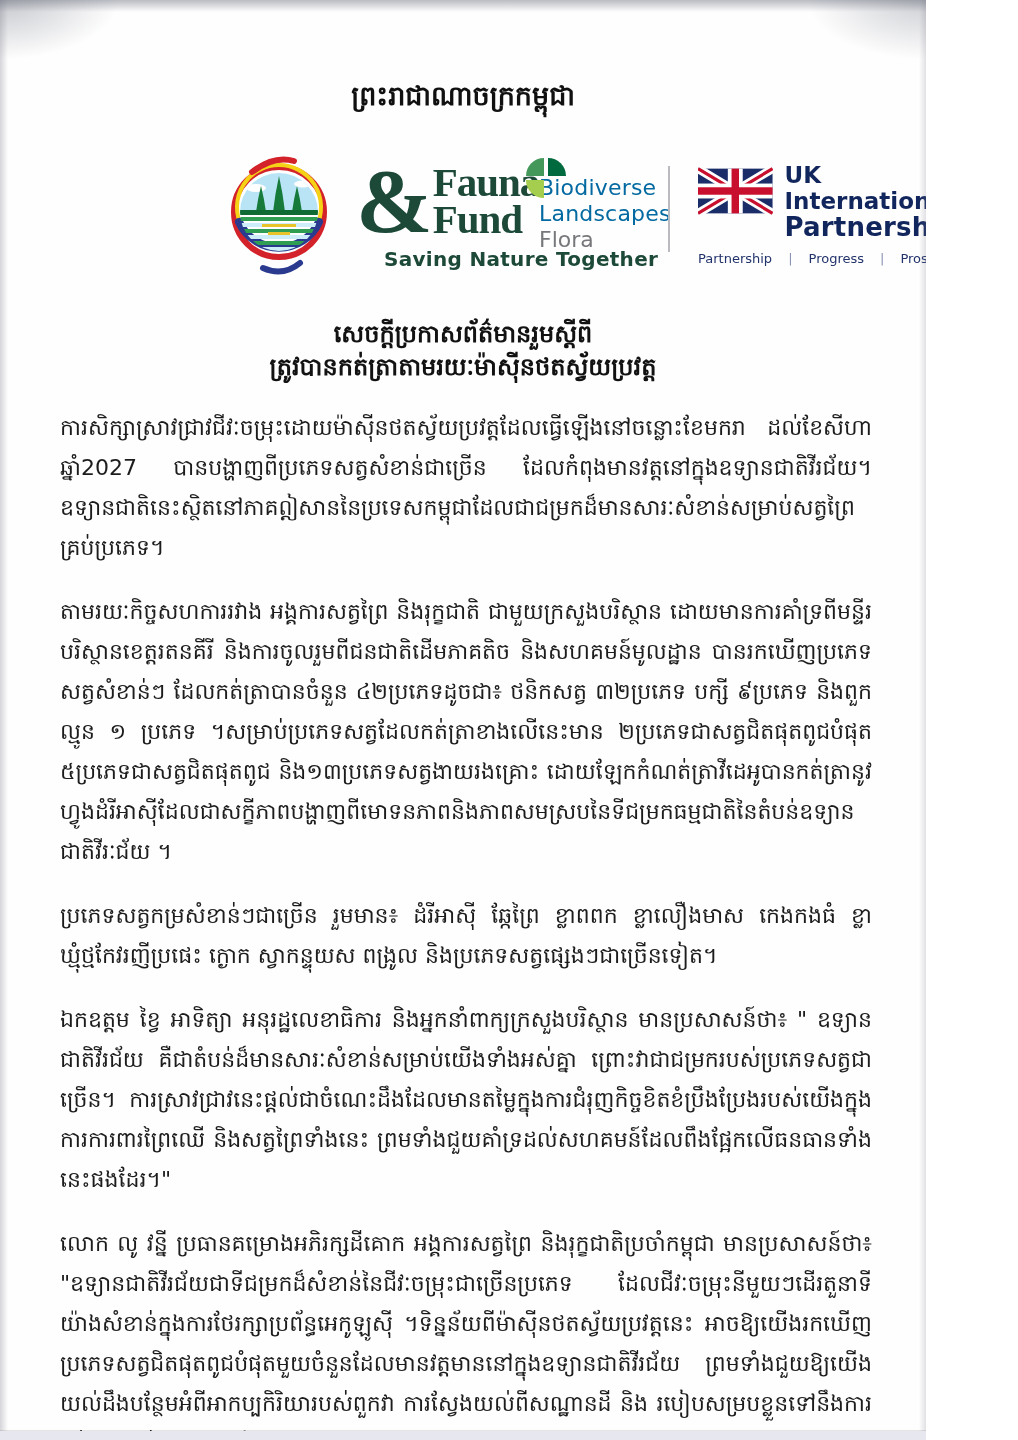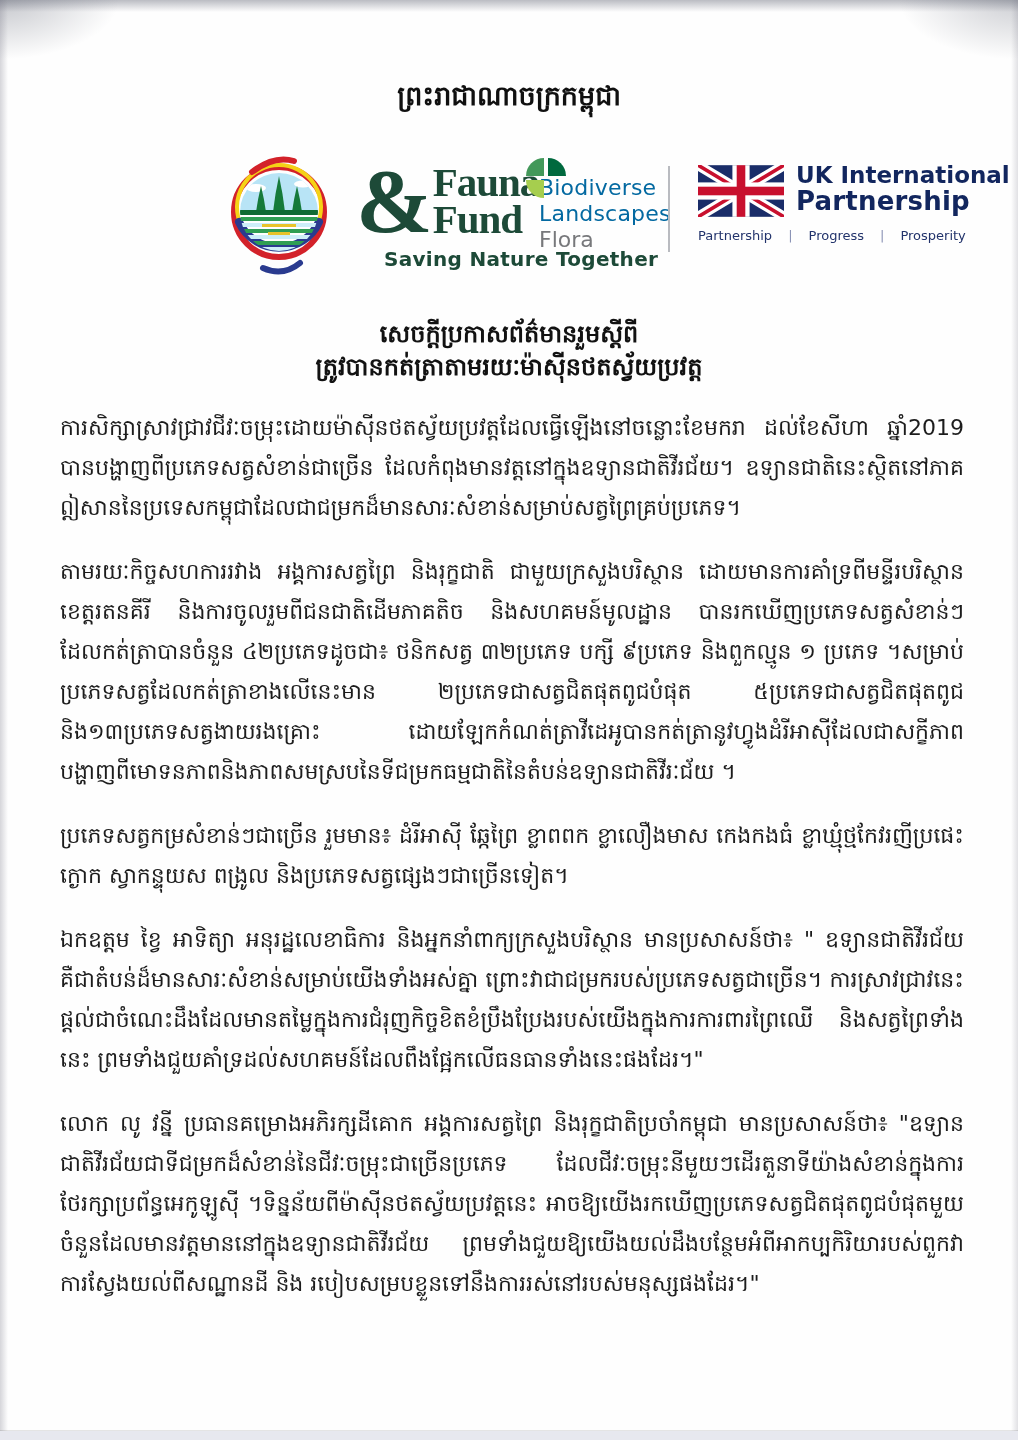--- a/index.html
+++ b/index.html
@@ -1,18 +1,18 @@
 <!DOCTYPE html>
 <html><head>
 <meta charset="utf-8">
 <style>
   html,body{margin:0;padding:0;background:#ffffff;}
   .page{
     position:relative;
-    width:1018px;height:1440px;
+    width:926px;height:1440px;
     background:#fefefe;
     overflow:hidden;
     font-family:"DejaVu Sans","Liberation Sans",sans-serif;
     color:#1b1b1b;
   }
   
   .photo-top{position:absolute;top:0;left:0;right:0;height:12px;
     background:linear-gradient(180deg,rgba(104,108,122,.45),rgba(104,108,122,0));pointer-events:none;}
   .photo-bottom{position:absolute;bottom:0;left:0;right:0;height:9px;background:#e7e8ef;
     box-shadow:0 -1px 0 rgba(0,0,0,.10);pointer-events:none;}
@@ -158,21 +158,21 @@
       </div>
     </div>
   </div>
 
   <div class="title-block">
     <div>សេចក្តីប្រកាសព័ត៌មានរួមស្តីពី</div>
     <div>ត្រូវបានកត់ត្រាតាមរយៈម៉ាស៊ីនថតស្វ័យប្រវត្ត</div>
   </div>
 
   <div class="body-text">
-    <p>ការសិក្សាស្រាវជ្រាវជីវៈចម្រុះដោយម៉ាស៊ីនថតស្វ័យប្រវត្តដែលធ្វើឡើងនៅចន្លោះខែមករា ដល់ខែសីហា ឆ្នាំ2019 បានបង្ហាញពីប្រភេទសត្វសំខាន់ជាច្រើន ដែលកំពុងមានវត្តនៅក្នុងឧទ្យានជាតិវីរជ័យ។ ឧទ្យានជាតិនេះស្ថិតនៅភាគឦសាននៃប្រទេសកម្ពុជាដែលជាជម្រកដ៏មានសារៈសំខាន់សម្រាប់សត្វព្រៃគ្រប់ប្រភេទ។</p>
+    <p>ការសិក្សាស្រាវជ្រាវជីវៈចម្រុះដោយម៉ាស៊ីនថតស្វ័យប្រវត្តដែលធ្វើឡើងនៅចន្លោះខែមករា ដល់ខែសីហា ឆ្នាំ2027 បានបង្ហាញពីប្រភេទសត្វសំខាន់ជាច្រើន ដែលកំពុងមានវត្តនៅក្នុងឧទ្យានជាតិវីរជ័យ។ ឧទ្យានជាតិនេះស្ថិតនៅភាគឦសាននៃប្រទេសកម្ពុជាដែលជាជម្រកដ៏មានសារៈសំខាន់សម្រាប់សត្វព្រៃគ្រប់ប្រភេទ។</p>
     <p>តាមរយៈកិច្ចសហការរវាង អង្គការសត្វព្រៃ និងរុក្ខជាតិ ជាមួយក្រសួងបរិស្ថាន ដោយមានការគាំទ្រពីមន្ទីរបរិស្ថានខេត្តរតនគីរី និងការចូលរួមពីជនជាតិដើមភាគតិច និងសហគមន៍មូលដ្ឋាន បានរកឃើញប្រភេទសត្វសំខាន់ៗ ដែលកត់ត្រាបានចំនួន ៤២ប្រភេទដូចជា៖ ថនិកសត្វ ៣២ប្រភេទ បក្សី ៩ប្រភេទ និងពួកល្មូន ១ ប្រភេទ ។សម្រាប់ប្រភេទសត្វដែលកត់ត្រាខាងលើនេះមាន ២ប្រភេទជាសត្វជិតផុតពូជបំផុត ៥ប្រភេទជាសត្វជិតផុតពូជ និង១៣ប្រភេទសត្វងាយរងគ្រោះ ដោយឡែកកំណត់ត្រាវីដេអូបានកត់ត្រានូវហ្វូងដំរីអាស៊ីដែលជាសក្ខីភាពបង្ហាញពីមោទនភាពនិងភាពសមស្របនៃទីជម្រកធម្មជាតិនៃតំបន់ឧទ្យានជាតិវីរៈជ័យ ។</p>
     <p>ប្រភេទសត្វកម្រសំខាន់ៗជាច្រើន រួមមាន៖ ដំរីអាស៊ី ឆ្កែព្រៃ ខ្លាពពក ខ្លាលឿងមាស កេងកងធំ ខ្លាឃ្មុំថ្មកែវរញីប្រផេះ ក្ងោក ស្វាកន្ទុយស ពង្រូល និងប្រភេទសត្វផ្សេងៗជាច្រើនទៀត។</p>
     <p>ឯកឧត្តម ខ្វៃ អាទិត្យា អនុរដ្ឋលេខាធិការ និងអ្នកនាំពាក្យក្រសួងបរិស្ថាន មានប្រសាសន៍ថា៖ " ឧទ្យានជាតិវីរជ័យ គឺជាតំបន់ដ៏មានសារៈសំខាន់សម្រាប់យើងទាំងអស់គ្នា ព្រោះវាជាជម្រករបស់ប្រភេទសត្វជាច្រើន។ ការស្រាវជ្រាវនេះផ្តល់ជាចំណេះដឹងដែលមានតម្លៃក្នុងការជំរុញកិច្ចខិតខំប្រឹងប្រែងរបស់យើងក្នុងការការពារព្រៃឈើ និងសត្វព្រៃទាំងនេះ ព្រមទាំងជួយគាំទ្រដល់សហគមន៍ដែលពឹងផ្អែកលើធនធានទាំងនេះផងដែរ។"</p>
     <p>លោក លូ វន្នី ប្រធានគម្រោងអភិរក្សដីគោក អង្គការសត្វព្រៃ និងរុក្ខជាតិប្រចាំកម្ពុជា មានប្រសាសន៍ថា៖ "ឧទ្យានជាតិវីរជ័យជាទីជម្រកដ៏សំខាន់នៃជីវៈចម្រុះជាច្រើនប្រភេទ ដែលជីវៈចម្រុះនីមួយៗដើរតួនាទីយ៉ាងសំខាន់ក្នុងការថែរក្សាប្រព័ន្ធអេកូឡូស៊ី ។ទិន្នន័យពីម៉ាសុីនថតស្វ័យប្រវត្តនេះ អាចឱ្យយើងរកឃើញប្រភេទសត្វជិតផុតពូជបំផុតមួយចំនួនដែលមានវត្តមាននៅក្នុងឧទ្យានជាតិវីរជ័យ ព្រមទាំងជួយឱ្យយើងយល់ដឹងបន្ថែមអំពីអាកប្បកិរិយារបស់ពួកវា ការស្វែងយល់ពីសណ្ឋានដី និង របៀបសម្របខ្លួនទៅនឹងការរស់នៅរបស់មនុស្សផងដែរ។"</p>
   </div>
 
   <div class="photo-top"></div>
   <div class="corner-tl"></div>
   <div class="corner-tr"></div>
   <div class="photo-left"></div>

